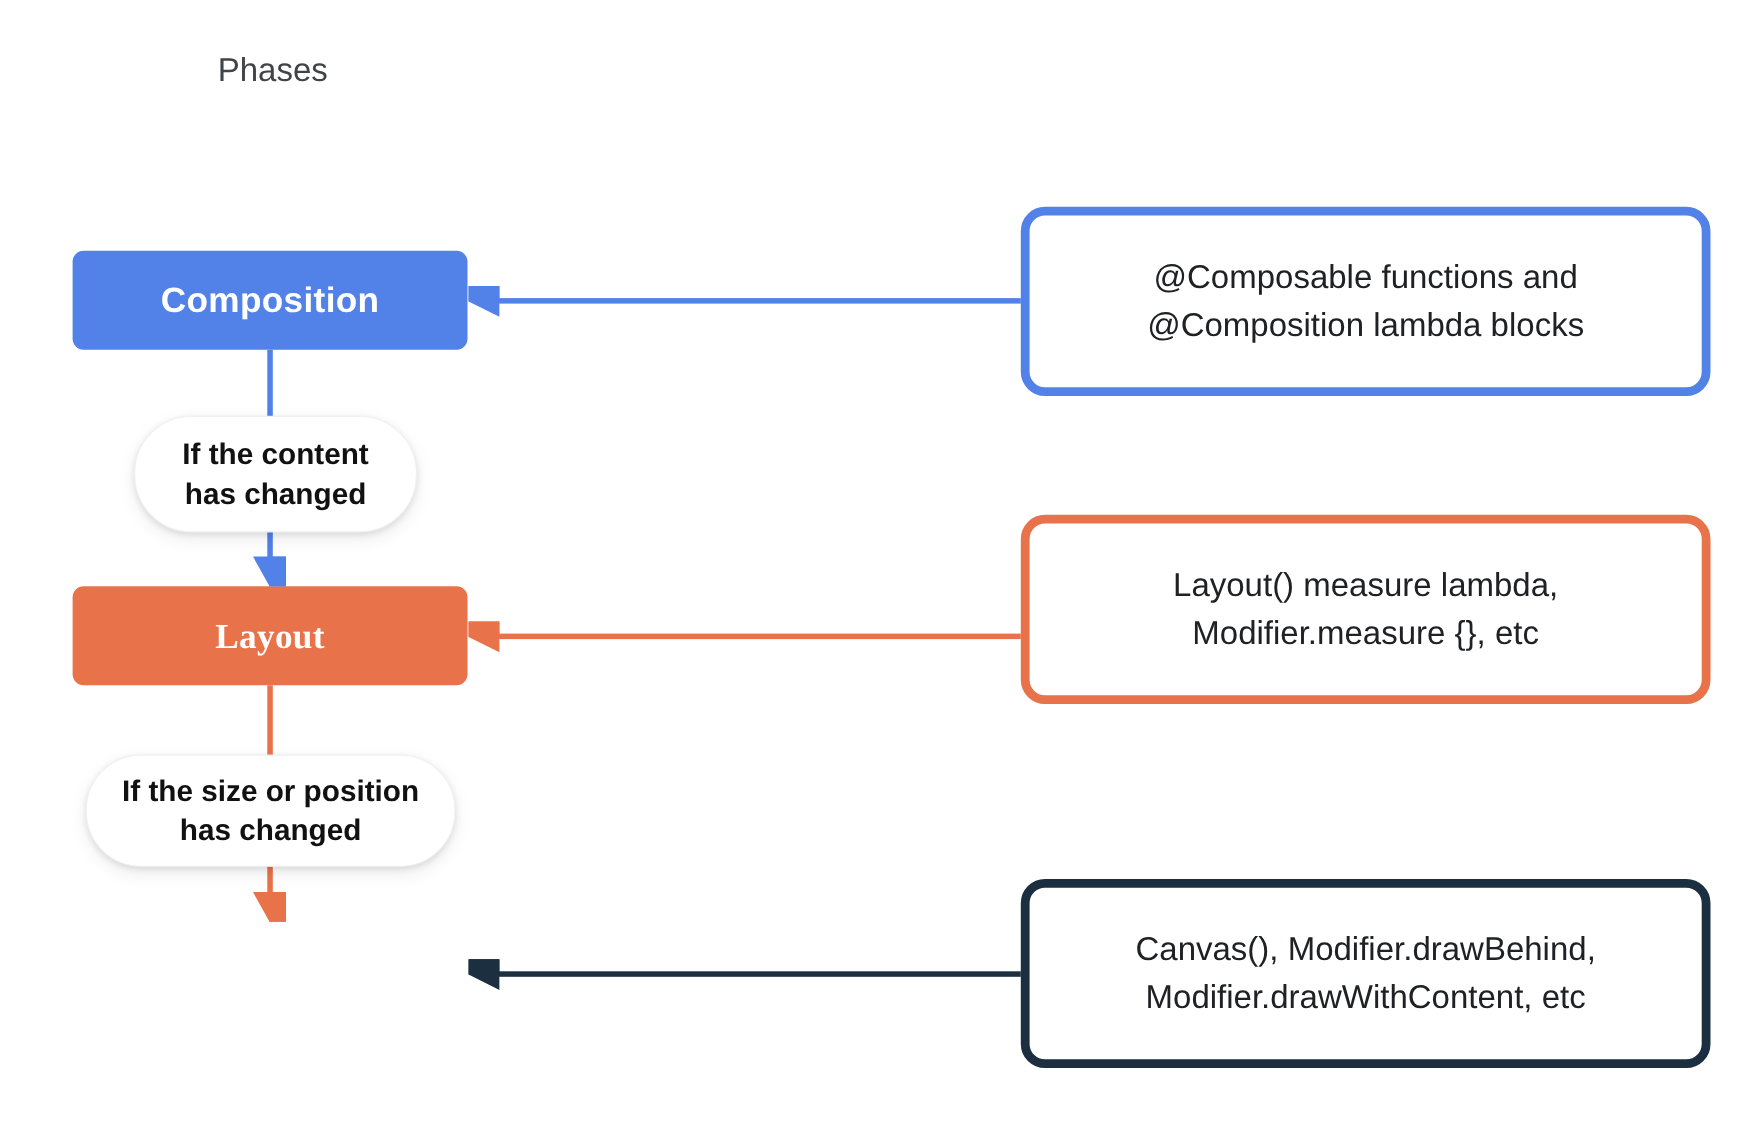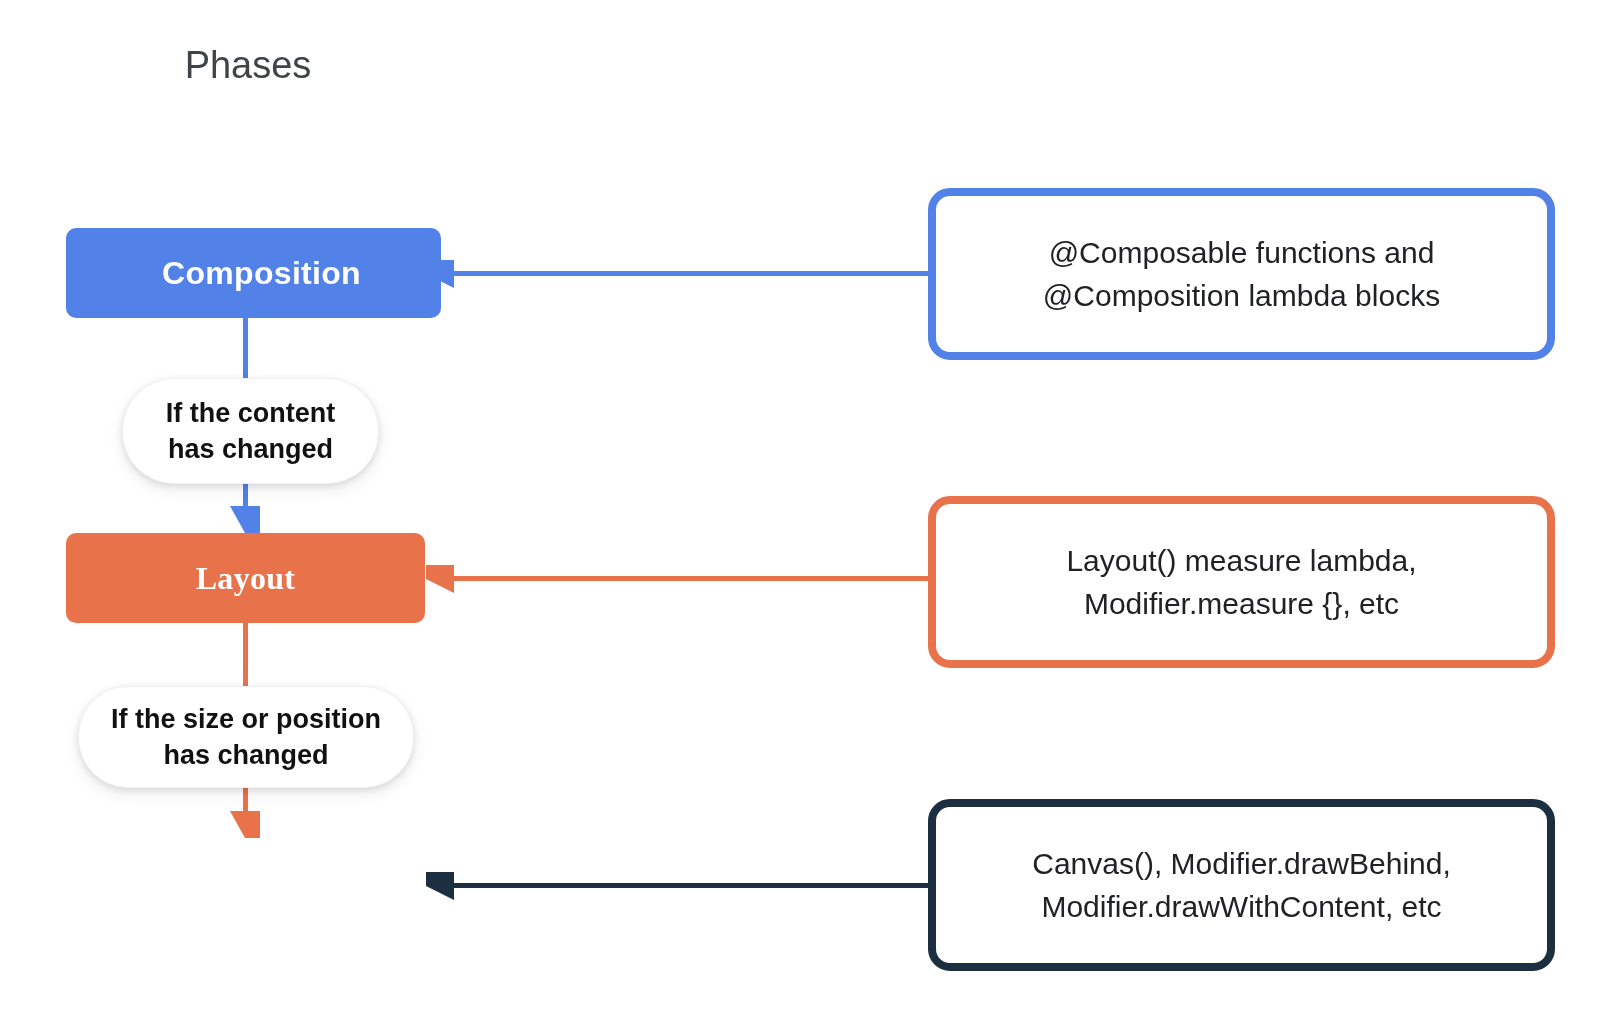--- a/index.html
+++ b/index.html
@@ -2,28 +2,28 @@
 <html><head>
 <meta charset="utf-8">
 <style>
   html,body{margin:0;padding:0;background:#ffffff;}
   #stage{
     position:relative;width:1604px;height:1020px;background:#ffffff;overflow:hidden;
     font-family:"Liberation Sans", sans-serif;
   }
   .col-title{
     position:absolute;top:38px;width:400px;text-align:center;
-    font-size:38px;line-height:54px;color:#3f4448;font-weight:400;
+    font-size:30px;line-height:54px;color:#3f4448;font-weight:400;
   }
   .phase-box{
     position:absolute;left:66px;width:359px;height:90px;border-radius:10px;
     display:flex;align-items:center;justify-content:center;
     color:#ffffff;font-size:32px;font-weight:bold;letter-spacing:.3px;
   }
-  .phase-composition{background:#5282e8;padding-left:16px;}
+  .phase-composition{background:#5282e8;}
   .phase-layout{background:#e8734a;font-family:Liberation Serif, serif;}
   .phase-drawing{background:#1b2f40;}
   .read-box{
     position:absolute;left:928px;width:627px;height:172px;background:#ffffff;
     border-radius:22px;box-sizing:border-box;
     display:flex;flex-direction:column;align-items:center;justify-content:center;
     font-size:30px;line-height:43px;color:#202124;text-align:center;font-weight:400;
   }
   .read-blue{border:8px solid #5282e8;}
   .read-orange{border:8px solid #e8734a;}
@@ -83,21 +83,21 @@
   </div>
   <div class="bubble" style="left:78px;top:686px;width:334px;height:100px;border-radius:50px;">
     <span>If the size or position</span>
     <span>has changed</span>
   </div>
 
   <div class="read-box read-blue" style="top:188px;">
     <span>@Composable functions and</span>
     <span>@Composition lambda blocks</span>
   </div>
-  <div class="read-box read-orange" style="top:496px;">
+  <div class="read-box read-orange" style="top:468px;">
     <span>Layout() measure lambda,</span>
     <span>Modifier.measure {}, etc</span>
   </div>
   <div class="read-box read-dark" style="top:799px;text-align:right;">
     <span>Canvas(), Modifier.drawBehind,</span>
     <span>Modifier.drawWithContent, etc</span>
   </div>
 
 </div>
 

